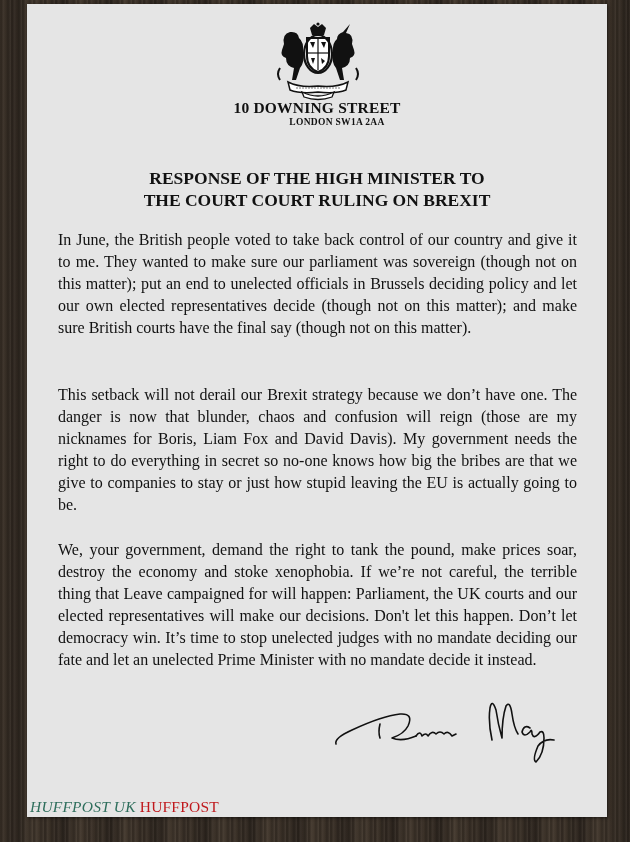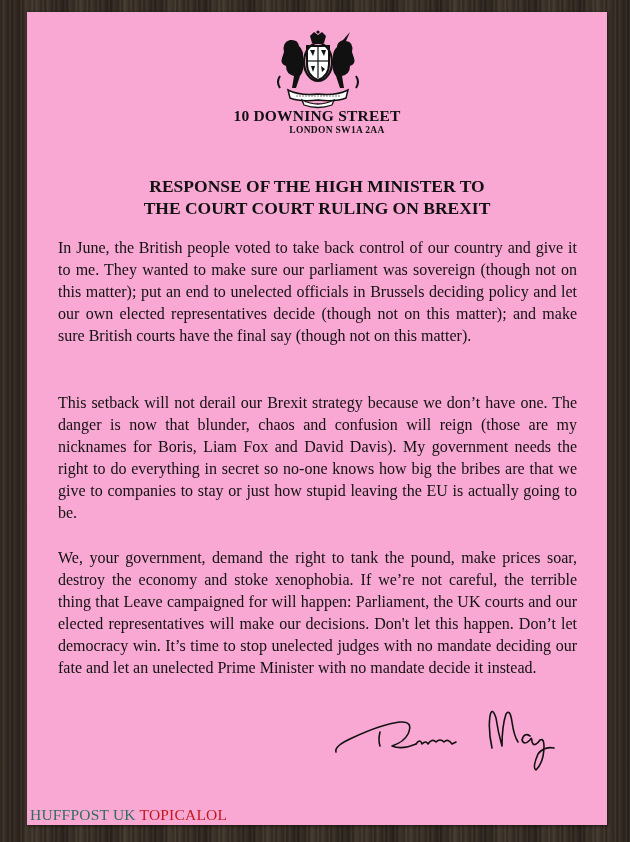--- a/index.html
+++ b/index.html
@@ -4,22 +4,22 @@
 <style>
   html, body { margin: 0; padding: 0; }
   body {
     width: 630px; height: 842px; overflow: hidden; position: relative;
     background: #3a3027;
     background-image:
       repeating-linear-gradient(90deg, rgba(0,0,0,0.18) 0px, rgba(0,0,0,0.18) 2px, rgba(255,255,255,0.03) 3px, rgba(0,0,0,0.05) 6px, rgba(0,0,0,0.22) 8px, rgba(255,255,255,0.04) 11px),
       repeating-linear-gradient(90deg, #3d3329 0px, #2f2720 17px, #453a2f 31px, #3a3027 47px);
   }
   .paper {
-    position: absolute; left: 27px; top: 12px; width: 580px; height: 813px;
-    background: #f9a8d4;
+    position: absolute; left: 27px; top: 4px; width: 580px; height: 813px;
+    background: #e5e5e5;
     box-shadow: 1px 1px 3px rgba(0,0,0,0.5);
   }
   .crest {
     position: absolute; left: 247px; top: 18px; width: 88px; height: 80px;
   }
   .serif { font-family: "Liberation Serif", "DejaVu Serif", serif; color: #111; }
   .addr1 {
     position: absolute; left: 0; right: 0; top: 95px; text-align: center;
     font-weight: bold; font-size: 15.5px; letter-spacing: 0.2px;
   }
@@ -38,21 +38,21 @@
   .p1 { top: 225px; }
   .p2 { top: 380px; }
   .p3 { top: 535px; }
   .sig {
     position: absolute; left: 305px; top: 690px; width: 230px; height: 80px;
   }
   .brand {
     position: absolute; left: 3px; top: 794px;
     font-size: 15.5px; letter-spacing: 0.2px;
   }
-  .brand .g { color: #2e6e5c; }
+  .brand .g { color: #2e6e5c; font-style: italic; }
   .brand .r { color: #c0191d; }
 </style>
 </head>
 <body>
 
 <div class="paper">
 
   <svg class="crest" viewBox="0 0 88 80">
 
     <path d="M36 6 L40 2 L44 5 L48 2 L52 6 L50 13 L38 13 Z" fill="#111"></path>
@@ -93,15 +93,15 @@
       <path d="M4 50 Q2 44 20 36 Q50 22 68 20 Q82 19 76 32 Q72 40 60 44 Q70 48 84 42"></path>
       <path d="M48 30 Q46 38 48 44"></path>
       <path d="M84 42 Q88 36 90 42 Q94 38 96 42 Q100 36 104 40 Q108 36 112 40 Q116 36 120 42 L124 40"></path>
       <path d="M160 46 Q156 28 158 14 Q160 4 164 16 Q166 30 170 44 Q170 24 174 12 Q178 6 180 20 Q182 34 186 40"></path>
       <path d="M198 34 Q192 30 190 38 Q192 44 198 38 Q200 34 200 40 Q202 46 208 38 Q212 36 212 44 Q212 60 204 68 Q200 66 206 52 Q212 44 222 46"></path>
     </g>
   </svg>
 
   <div class="brand serif">
     <span class="g">HUFFPOST UK</span>
-    <span class="r">TOPICALOL</span>
+    <span class="r">HUFFPOST</span>
   </div>
 </div>
 
 </body></html>

